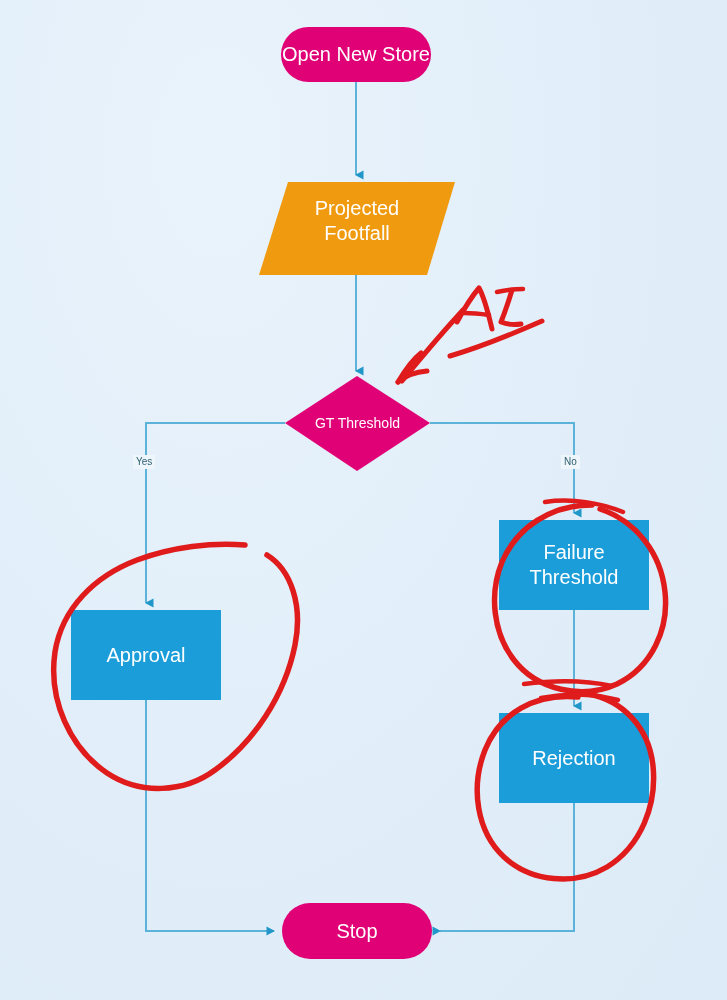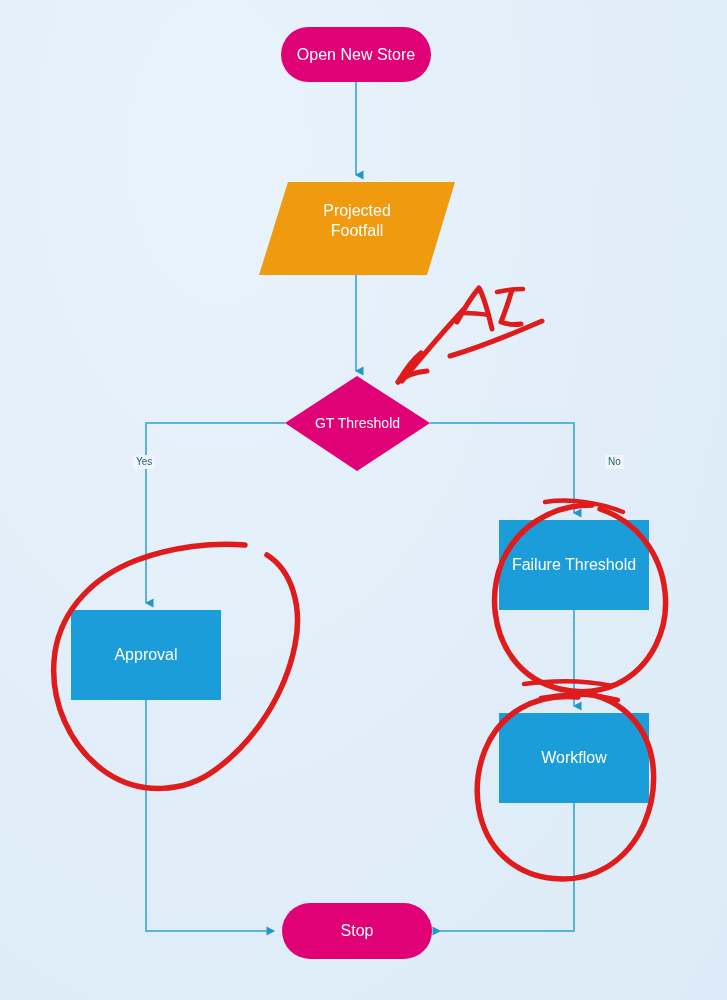--- a/index.html
+++ b/index.html
@@ -22,21 +22,21 @@
     width: 727px;
     height: 1000px;
   }
   .node-label {
     position: absolute;
     display: flex;
     align-items: center;
     justify-content: center;
     text-align: center;
     color: #ffffff;
-    font-size: 16px;
+    font-size: 20px;
     line-height: 1.25;
     pointer-events: none;
     white-space: pre-line;
   }
   .edge-label {
     position: absolute;
     font-size: 10px;
     color: #2e5f6e;
     background: #eef6fc;
     padding: 1px 3px;
@@ -167,21 +167,21 @@
 
   <div class="node-label" style="left:259px; top:182px; width:196px; height:78px;">Projected
 Footfall</div>
 
   <div class="node-label" style="left:285px; top:376px; width:145px; height:95px; font-size:14px;">GT Threshold</div>
 
   <div class="node-label" style="left:71px; top:610px; width:150px; height:90px;text-align:right;">Approval</div>
 
   <div class="node-label" style="left:499px; top:520px; width:150px; height:90px;">Failure Threshold</div>
 
-  <div class="node-label" style="left:499px; top:713px; width:150px; height:90px;">Workflow</div>
+  <div class="node-label" style="left:499px; top:713px; width:150px; height:90px;">Rejection</div>
 
   <div class="node-label" style="left:282px; top:903px; width:150px; height:56px;">Stop</div>
 
   <div class="edge-label" style="left:133px; top:455px;">Yes</div>
 
-  <div class="edge-label" style="left:561px; top:455px;margin-left:44px;">No</div>
+  <div class="edge-label" style="left:561px; top:455px;">No</div>
 
 </div>
 
 </body></html>

